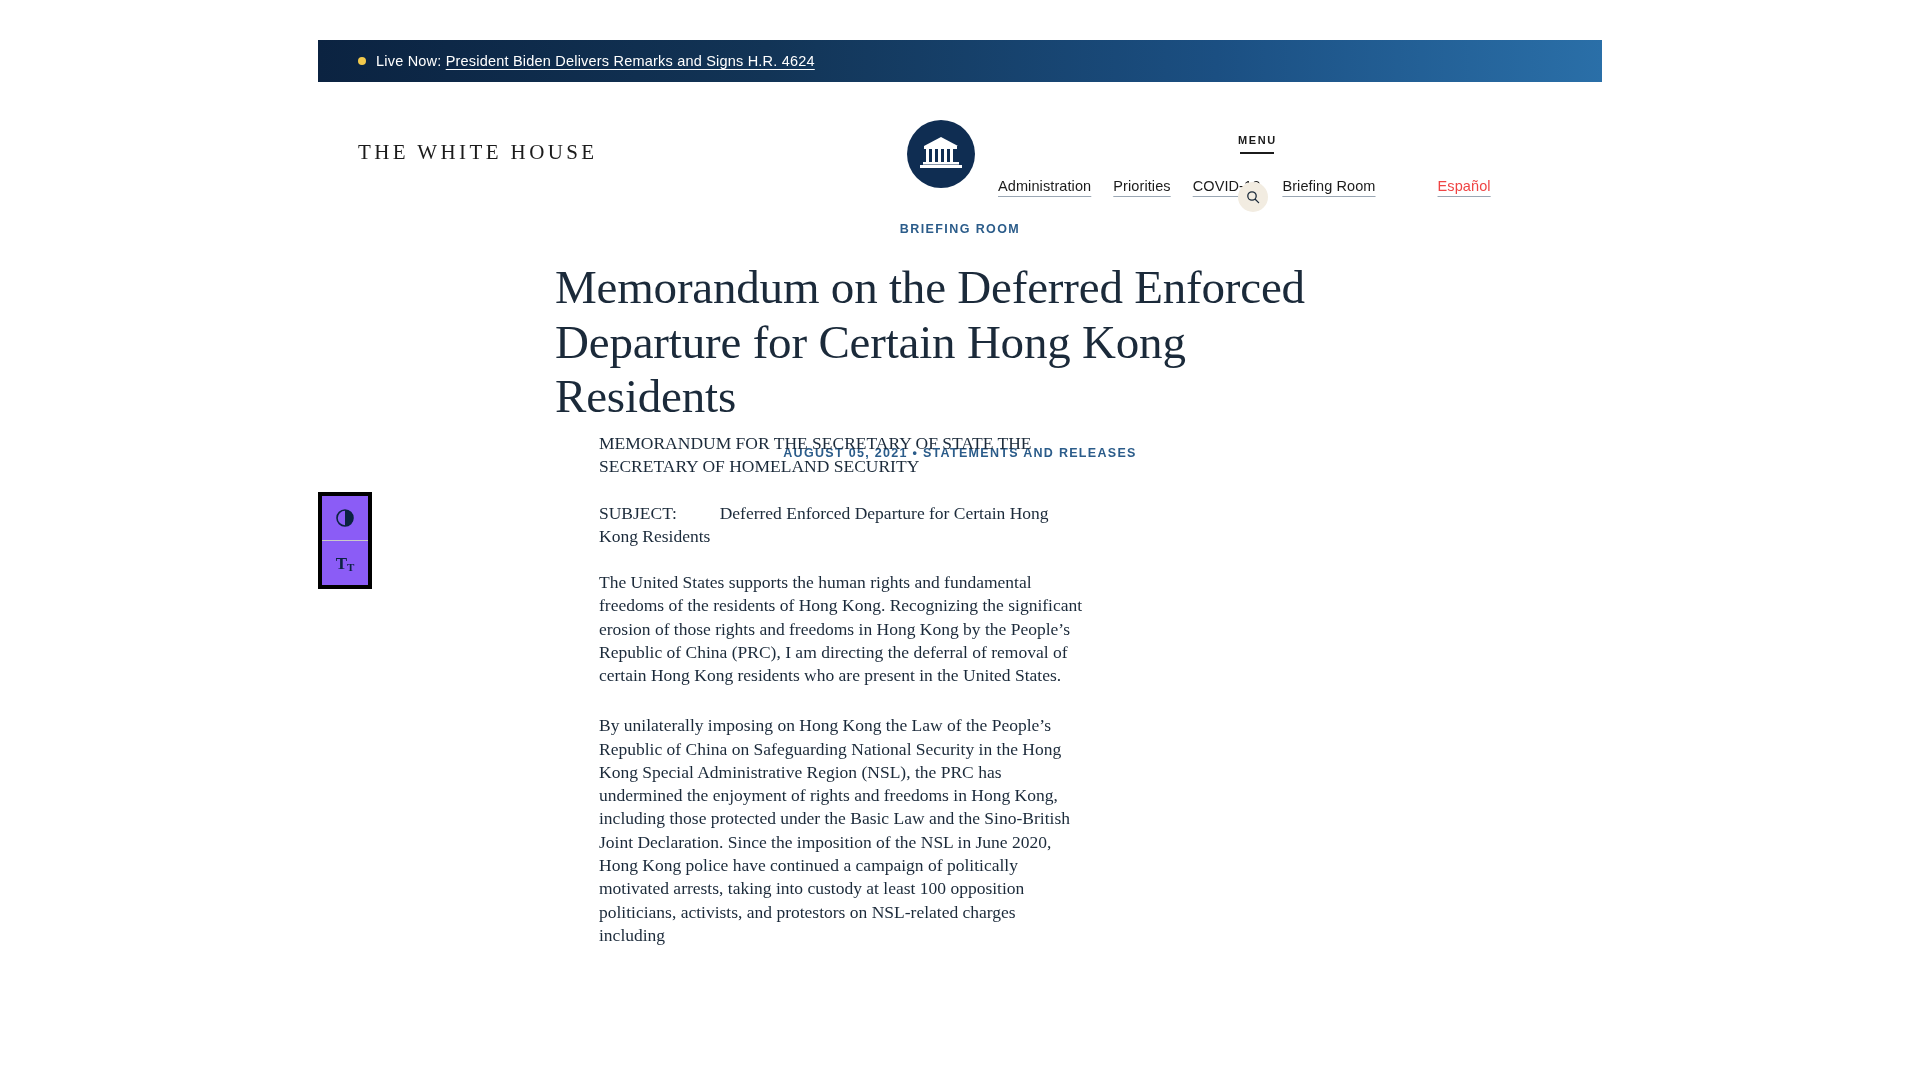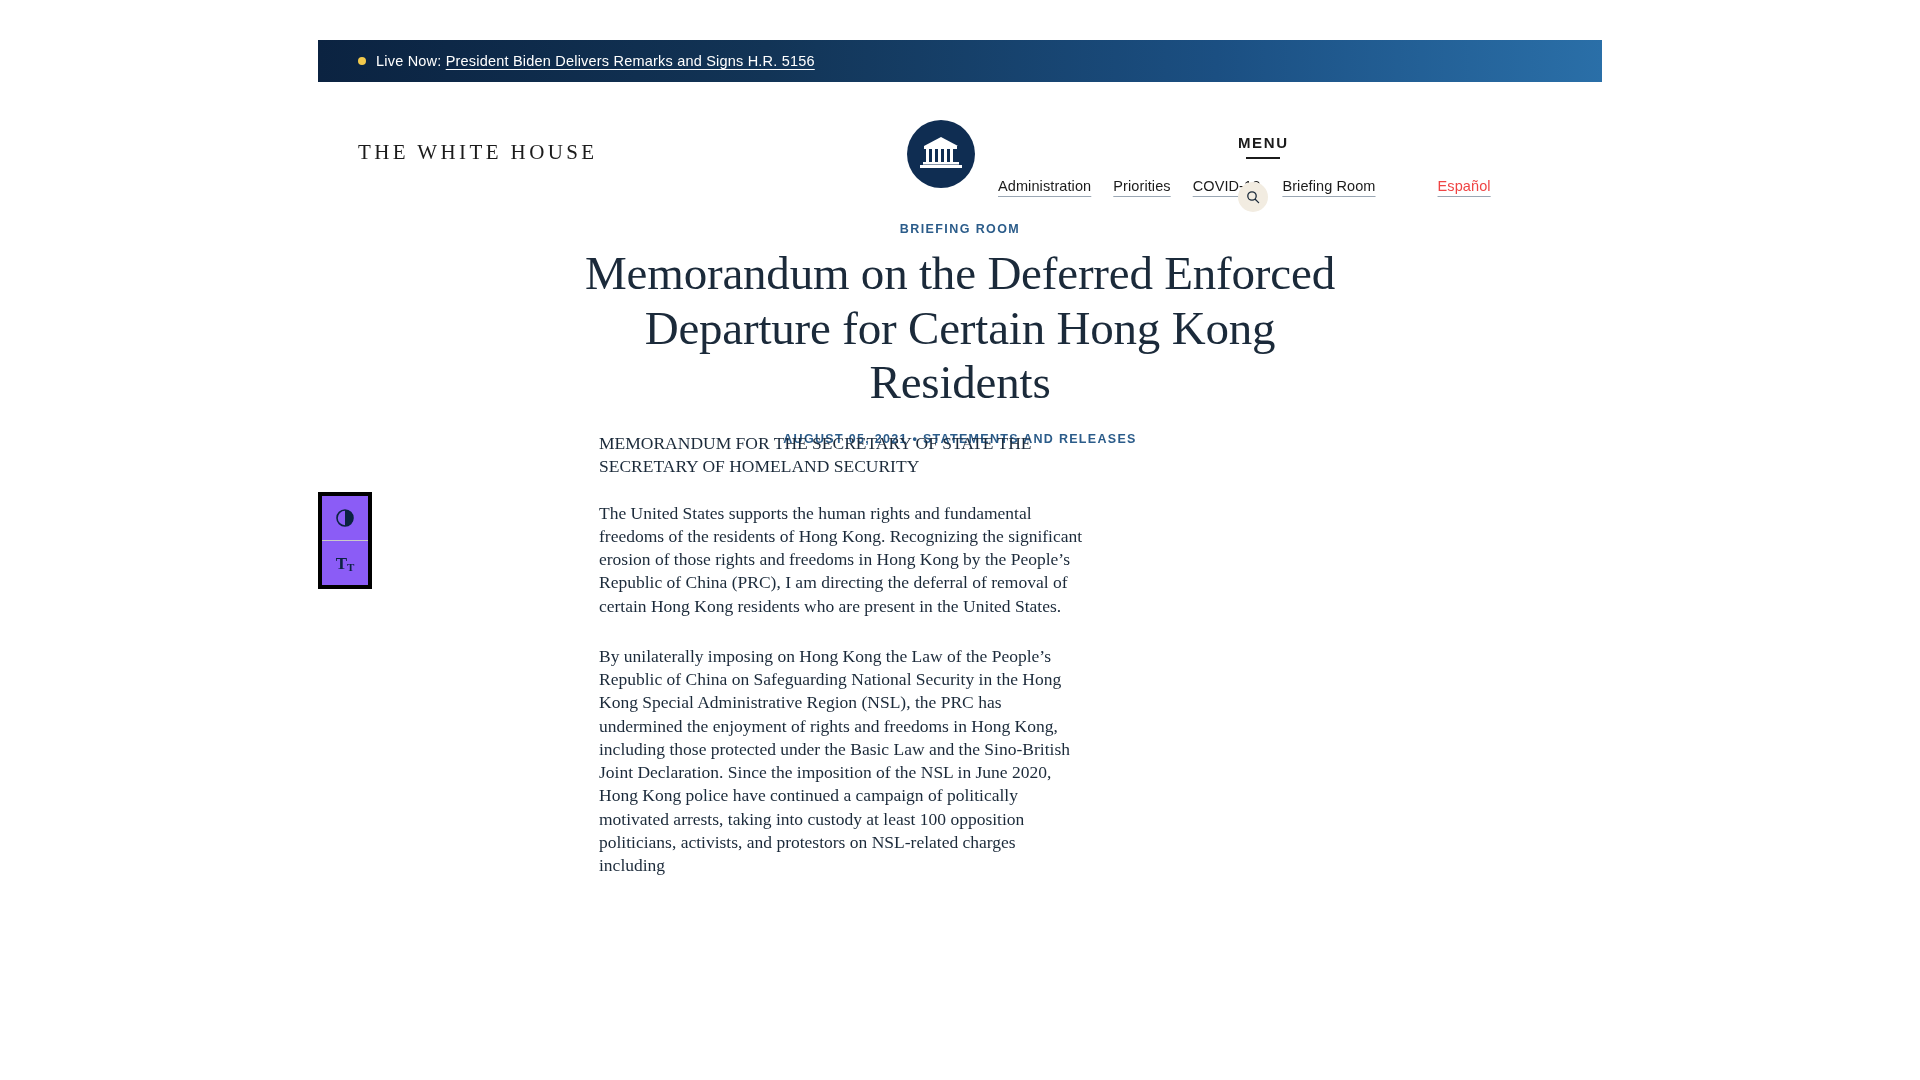--- a/index.html
+++ b/index.html
@@ -115,21 +115,21 @@
     position: absolute;
     left: 920px;
     top: 52px;
     display: flex;
     flex-direction: column;
     align-items: center;
     gap: 6px;
     cursor: pointer;
   }
   .menu-label {
-    font-size: 15px;
+    font-size: 11px;
     letter-spacing: 1.6px;
     color: #1b1b1b;
     font-weight: 700;
   }
   .menu-bar {
     width: 34px;
     height: 2px;
     background: #1b1b1b;
   }
 
@@ -150,23 +150,22 @@
   .eyebrow {
     margin-top: 30px;
     text-align: center;
     font-size: 12.5px;
     font-weight: 700;
     letter-spacing: 1.4px;
     color: #2b5c8a;
     text-transform: uppercase;
   }
   .article-title {
-    margin: 10px auto 0;
+    margin: 24px auto 0;
     width: 810px;
-    text-align: center;
     font-family: "Liberation Serif", serif;
     font-size: 47px;
     line-height: 1.16;
     color: #1b2a3a;
     font-weight: 400;
     letter-spacing: -0.2px;
   }
   .article-meta {
     margin-top: 22px;
     text-align: center;
@@ -230,21 +229,21 @@
 </head>
 <body>
 
 <div class="page">
   <div class="site">
 
     <div class="live-banner">
       <span class="live-dot"></span>
       <span class="live-text">
         <span>Live Now:</span>
-        <span class="underline-part">President Biden Delivers Remarks and Signs H.R. 5156</span>
+        <span class="underline-part">President Biden Delivers Remarks and Signs H.R. 4624</span>
       </span>
     </div>
 
     <div class="header">
       <div class="brand">THE WHITE HOUSE</div>
 
       <div class="seal">
         <svg width="46" height="38" viewBox="0 0 46 38" aria-hidden="true">
           <rect x="2" y="30" width="42" height="3" fill="#ffffff"></rect>
           <rect x="5" y="27" width="36" height="2.5" fill="#ffffff"></rect>
@@ -294,18 +293,23 @@
           <path d="M9 1 A8 8 0 0 1 9 17 Z" fill="#0b2341"></path>
         </svg>
       </div>
       <div class="a11y-btn">
         <span class="a11y-text-icon">T<sub>T</sub></span>
       </div>
     </div>
 
     <div class="article-body">
       <p class="tight">MEMORANDUM FOR THE SECRETARY OF STATE THE SECRETARY OF HOMELAND SECURITY</p>
+      <p class="tight">
+        <span>SUBJECT:</span>
+        <span class="subject-tab"></span>
+        <span>Deferred Enforced Departure for Certain Hong Kong Residents</span>
+      </p>
       <p>The United States supports the human rights and fundamental freedoms of the residents of Hong Kong.  Recognizing the significant erosion of those rights and freedoms in Hong Kong by the People’s Republic of China (PRC), I am directing the deferral of removal of certain Hong Kong residents who are present in the United States.</p>
       <p>By unilaterally imposing on Hong Kong the Law of the People’s Republic of China on Safeguarding National Security in the Hong Kong Special Administrative Region (NSL), the PRC has undermined the enjoyment of rights and freedoms in Hong Kong, including those protected under the Basic Law and the Sino-British Joint Declaration.  Since the imposition of the NSL in June 2020, Hong Kong police have continued a campaign of politically motivated arrests, taking into custody at least 100 opposition politicians, activists, and protestors on NSL-related charges including</p>
     </div>
 
   </div>
 </div>
 
 </body></html>

